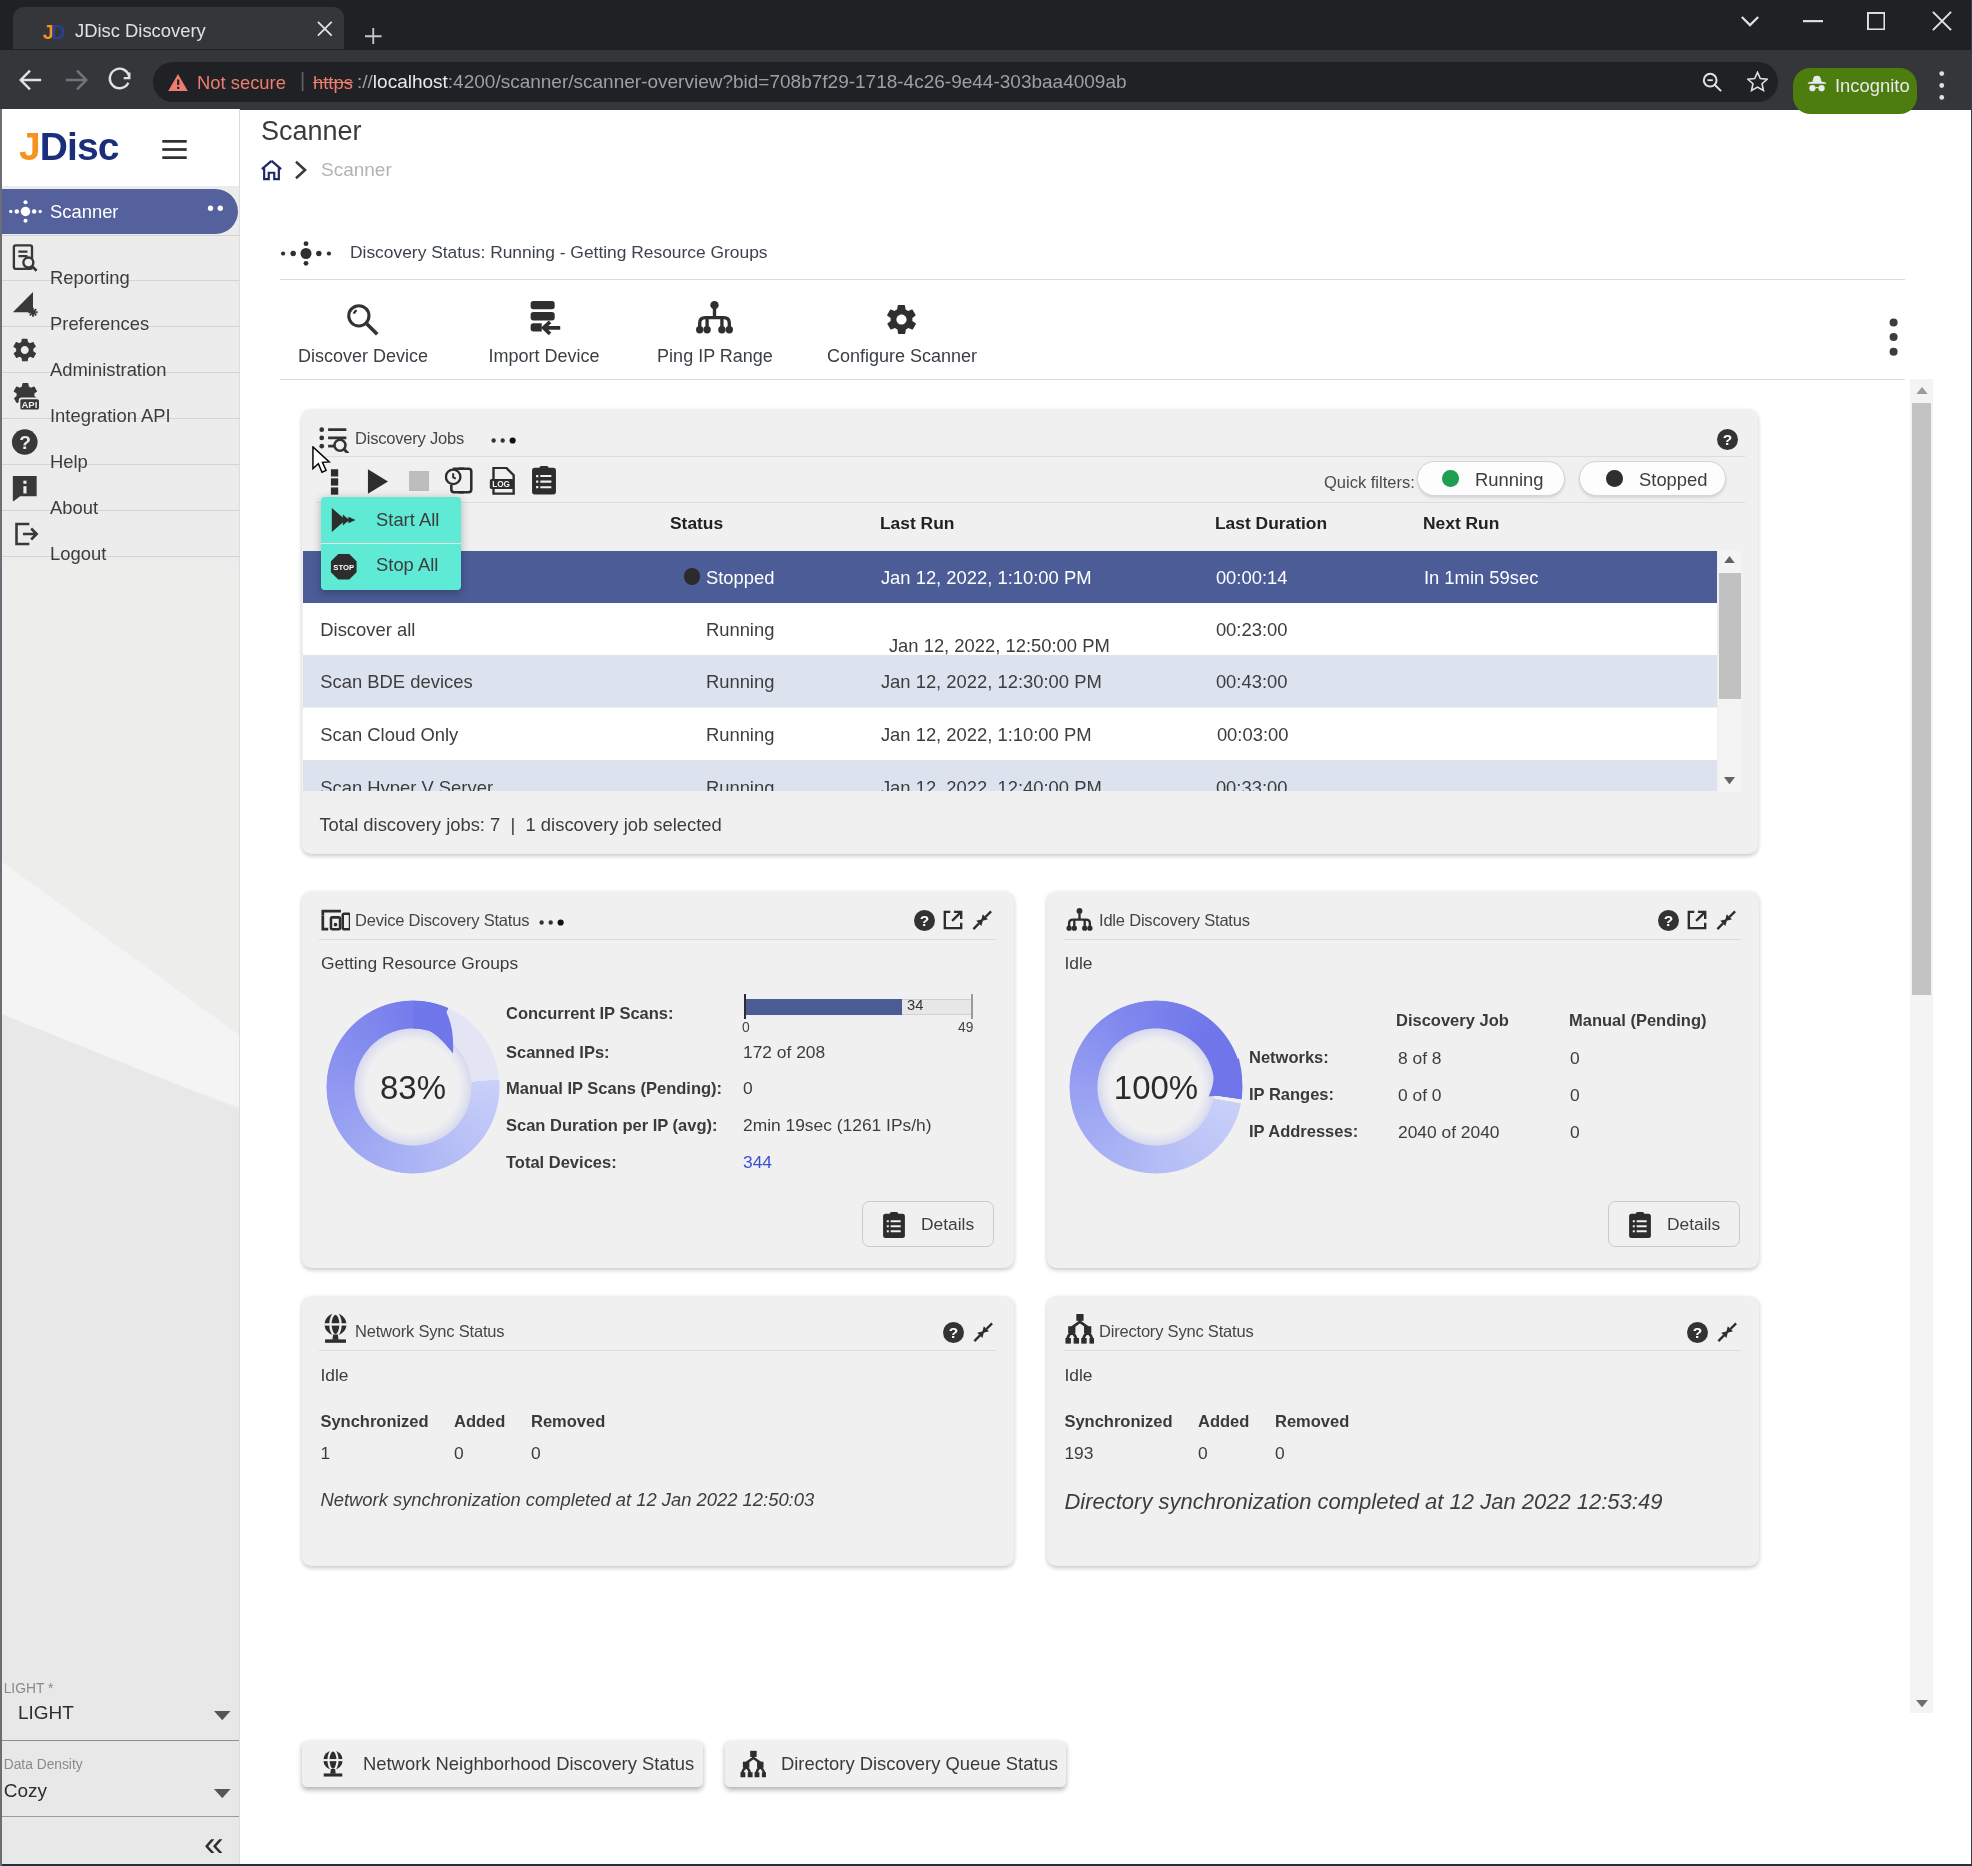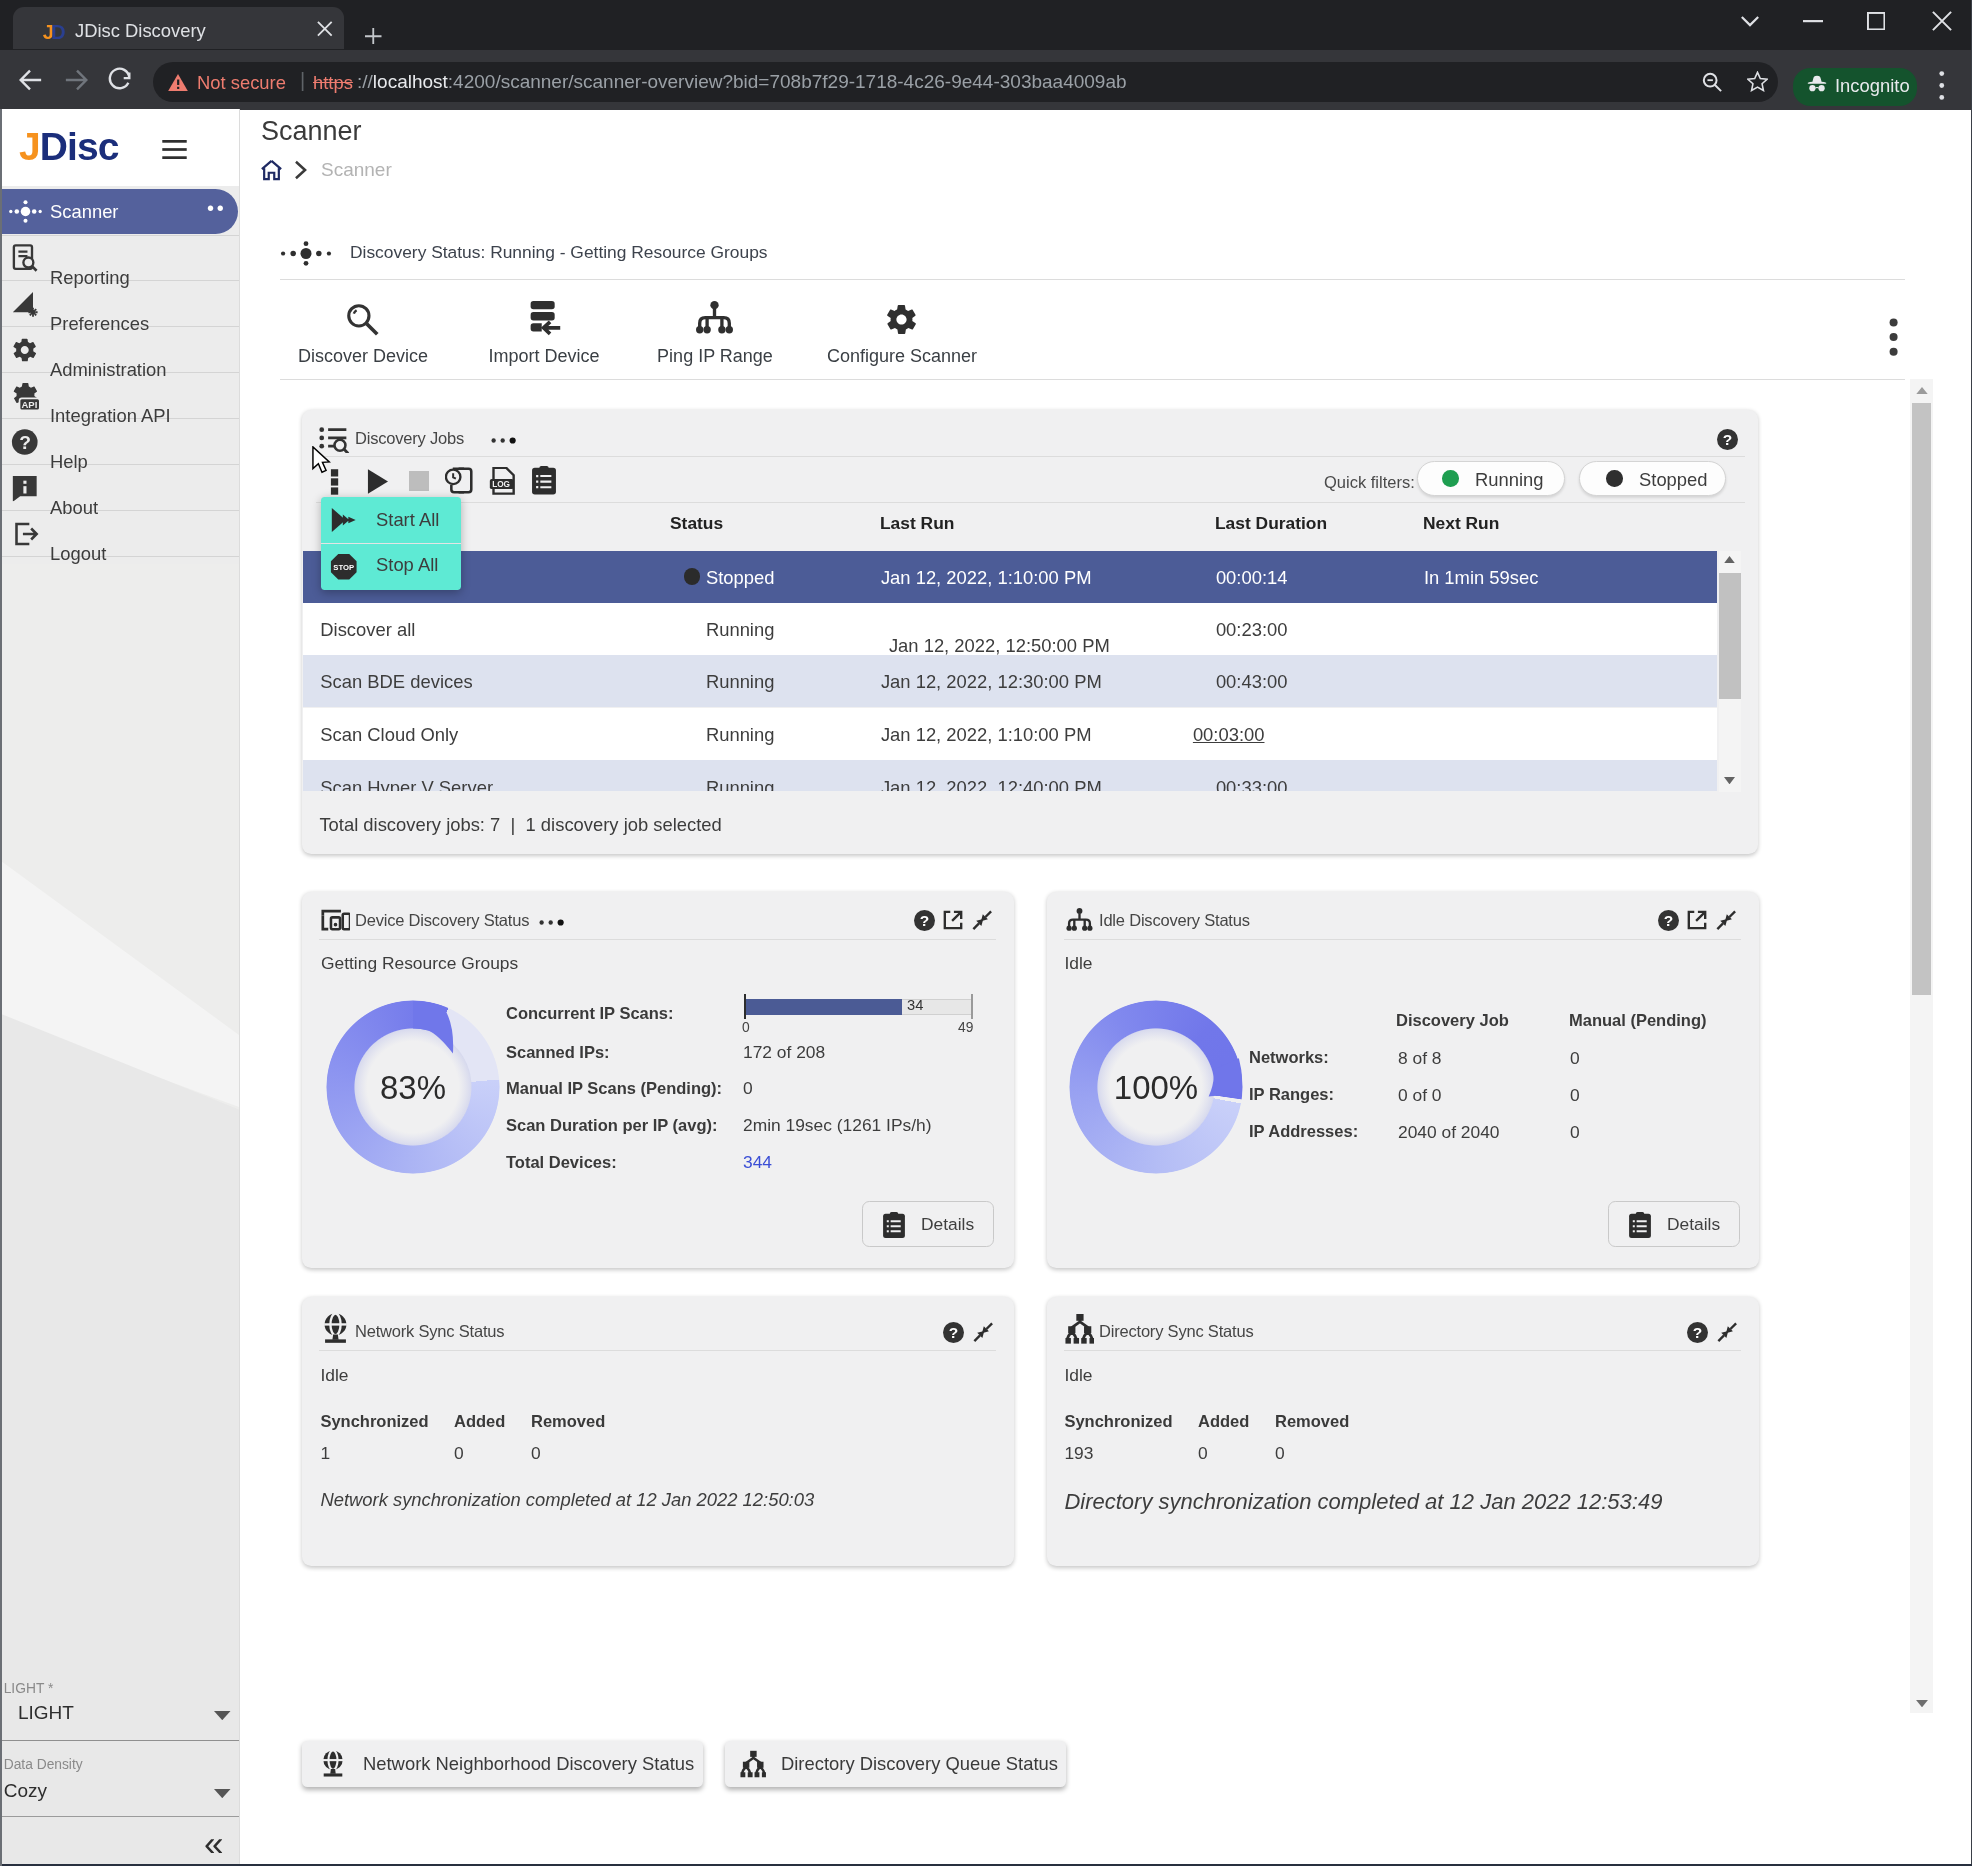--- a/index.html
+++ b/index.html
@@ -8,21 +8,21 @@
   #root { position:relative; width:1973px; height:1867px; overflow:hidden; background:#fff; }
   .abs { position:absolute; }
   svg { display:block; }
 
   
   .tabstrip { position:absolute; left:0; top:0; width:1973px; height:50px; background:#202124; }
   .tab { position:absolute; left:13px; top:7.3px; width:331px; height:42px; background:#35363a; border-radius:11px 11px 0 0; }
   .tab-title { position:absolute; left:62px; top:13px; font-size:18.4px; color:#dfe1e5; }
   .toolbar { position:absolute; left:0; top:50px; width:1973px; height:60px; background:#35363a; }
   .urlpill { position:absolute; left:153px; top:13px; width:1625px; height:40px; background:#202124; border-radius:20px; }
-  .chip { position:absolute; left:1793px; top:9.2px; width:124px; height:38px; background:#14532d; border-radius:17.4px; }
+  .chip { position:absolute; left:1793px; top:9.2px; width:124px; height:46px; background:#4d7c0f; border-radius:17.4px; }
 
   
   .sidebar { position:absolute; left:0; top:109px; width:240px; height:1758px; background:#ececec; border-right:0.9px solid #dcdcdc; }
   .logoarea { position:absolute; left:0; top:0; width:239px; height:77px; background:#fff; }
   .menu { position:absolute; left:0; top:77px; width:239px; }
   .mitem { position:relative; height:46px; border-bottom:0.9px solid #d4d4d4; }
   .mitem .lbl { position:absolute; left:50px; top:50%; transform:translateY(-50%); font-size:18.4px; color:#3c3c3c;margin-top:20px; }
   .mitem .ic { position:absolute; left:11px; top:50%; transform:translateY(-50%); }
   .pill { position:absolute; left:0; top:80px; width:238px; height:45px; background:#54619c; border-radius:0 24px 24px 0; }
 
@@ -359,21 +359,21 @@
     <div class="abs" style="left:0.9px; top:245px; width:1414px; height:52px; background:#dde2ef; color:#3d3d3d; font-size:18.4px;">
       <div class="abs" style="left:17.4px; top:15.6px;">Scan BDE devices</div>
       <div class="abs" style="left:403px; top:15.6px;">Running</div>
       <div class="abs" style="left:578px; top:15.6px;">Jan 12, 2022, 12:30:00 PM</div>
       <div class="abs" style="left:913px; top:15.6px;">00:43:00</div>
     </div>
     <div class="abs" style="left:0.9px; top:298px; width:1414px; height:52px; background:#fff; color:#3d3d3d; font-size:18.4px;">
       <div class="abs" style="left:17.4px; top:15.6px;">Scan Cloud Only</div>
       <div class="abs" style="left:403px; top:15.6px;">Running</div>
       <div class="abs" style="left:578px; top:15.6px;">Jan 12, 2022, 1:10:00 PM</div>
-      <div class="abs" style="left:890px; top:15.6px;text-decoration:underline;">00:03:00</div>
+      <div class="abs" style="left:914px; top:15.6px;">00:03:00</div>
     </div>
     <div class="abs" style="left:0.9px; top:350px; width:1414px; height:31px; background:#dde2ef; color:#3d3d3d; font-size:18.4px; overflow:hidden;">
       <div class="abs" style="left:17.4px; top:17.4px;">Scan Hyper V Server</div>
       <div class="abs" style="left:403px; top:17.4px;">Running</div>
       <div class="abs" style="left:578px; top:17.4px;">Jan 12, 2022, 12:40:00 PM</div>
       <div class="abs" style="left:913px; top:17.4px;">00:33:00</div>
     </div>
 
     <div class="abs" style="left:1417px; top:141px; width:22px; height:241px; background:#f4f4f4;"></div>
     <svg class="abs" style="left:1422px; top:146px;" width="11" height="7.3" viewBox="0 0 12 8">

